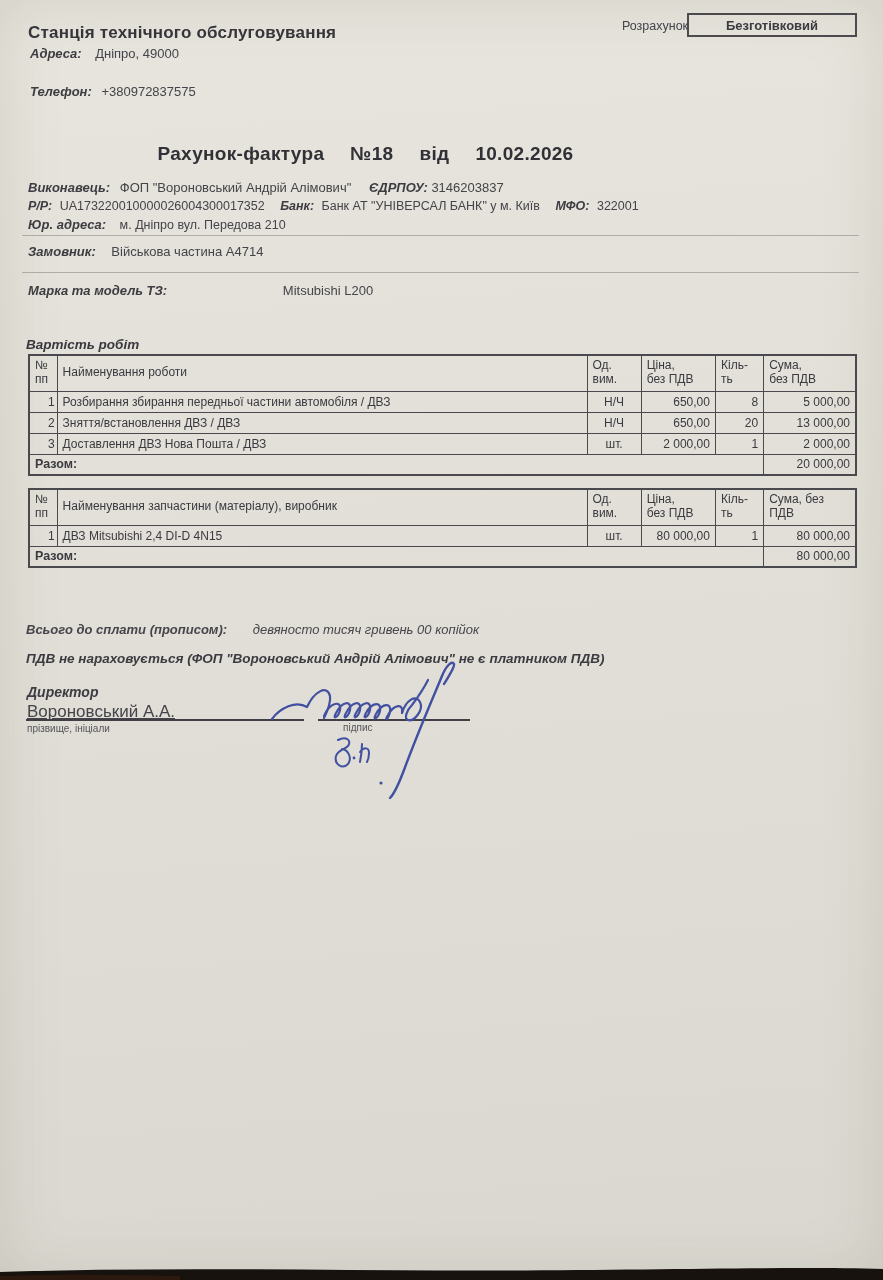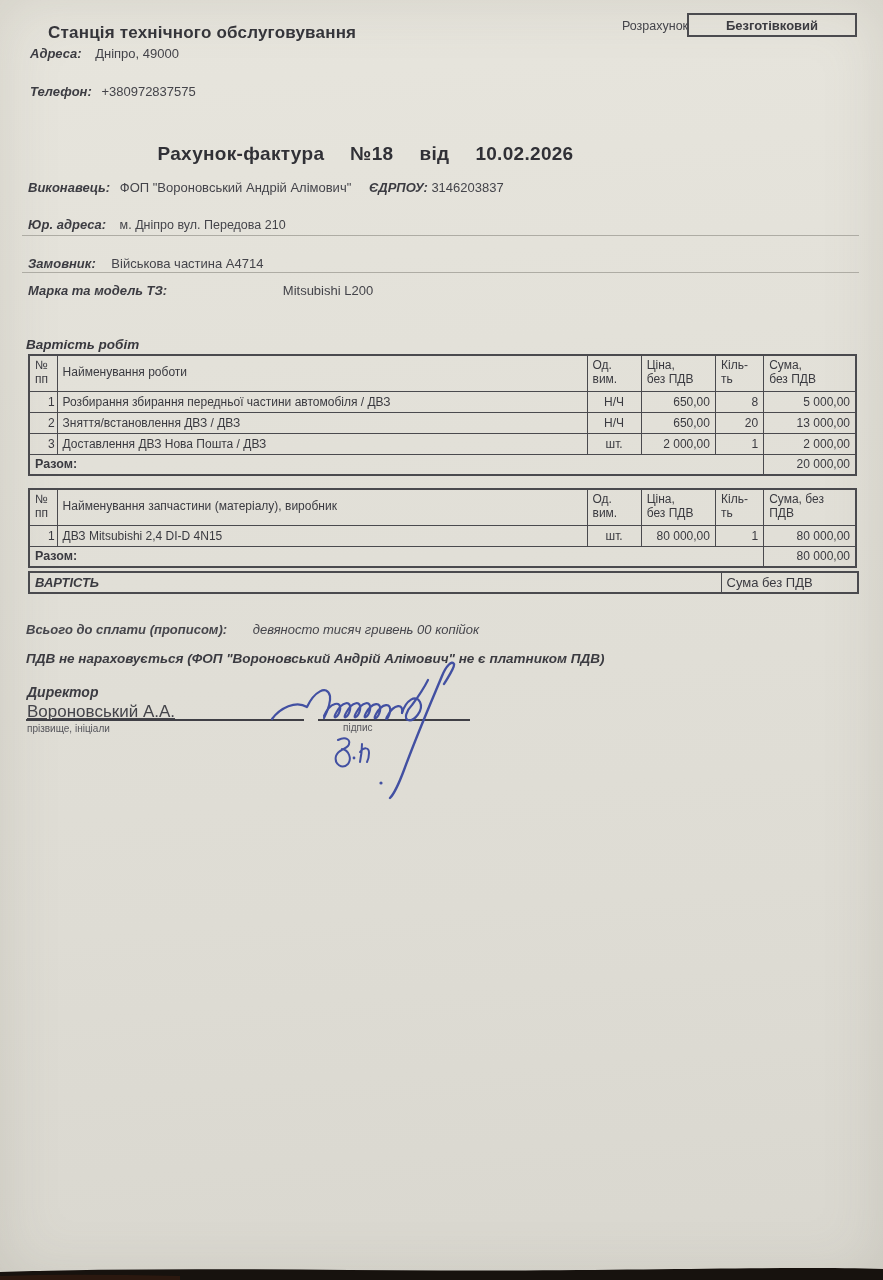--- a/index.html
+++ b/index.html
@@ -78,21 +78,21 @@
   .ink { stroke: #4250a2; fill: none; stroke-linecap: round; stroke-linejoin: round; }
 
   
   .scan-edge { position: absolute; left: 0; bottom: 0; width: 883px; height: 18px; }
 </style>
 </head>
 <body>
 
 <div class="page">
 
-  <div class="abs station-title" style="left:28px; top:23px;margin-left:20px;">Станція технічного обслуговування</div>
+  <div class="abs station-title" style="left:28px; top:23px;">Станція технічного обслуговування</div>
   <div class="abs line13" style="left:30px; top:46px;">
     <span class="lbl">Адреса:</span>
     <span class="val" style="margin-left:10px;">Дніпро, 49000</span>
   </div>
   <div class="abs line13" style="left:30px; top:84px;">
     <span class="lbl">Телефон:</span>
     <span class="val" style="margin-left:6px;">+380972837575</span>
   </div>
 
   <div class="abs line12 val" style="left:622px; top:19px;">Розрахунок</div>
@@ -103,28 +103,36 @@
   <div class="abs doc-title" style="left:0; top:143px; width:757px; text-align:center;">
     <span style="margin-right: 26px;">Рахунок-фактура</span><span style="margin-right: 26px;">№18</span><span style="margin-right: 26px;">від</span><span style="margin-right: 26px;">10.02.2026</span>
   </div>
 
   <div class="abs line13" style="left:28px; top:180px;">
     <span class="lbl">Виконавець:</span>
     <span class="val" style="margin-left:6px;">ФОП "Вороновський Андрій Алімович"</span>
     <span class="lbl" style="margin-left:14px;">ЄДРПОУ:</span>
     <span class="val" style="">3146203837</span>
   </div>
+  <div class="abs line12" style="left:28px; top:199px;">
+    <span class="lbl">Р/Р:</span>
+    <span class="val" style="margin-left:4px;">UA173220010000026004300017352</span>
+    <span class="lbl" style="margin-left:12px;">Банк:</span>
+    <span class="val" style="margin-left:4px;">Банк АТ "УНІВЕРСАЛ БАНК" у м. Київ</span>
+    <span class="lbl" style="margin-left:12px;">МФО:</span>
+    <span class="val" style="margin-left:4px;">322001</span>
+  </div>
   <div class="abs line12" style="left:28px; top:217px;">
     <span class="lbl" style="font-size:13px;">Юр. адреса:</span>
     <span class="val" style="margin-left:10px;">м. Дніпро вул. Передова 210</span>
   </div>
 
   <div class="hline" style="top:235px;"></div>
 
-  <div class="abs line13" style="left:28px; top:256px;">
+  <div class="abs line13" style="left:28px; top:244px;">
     <span class="lbl">Замовник:</span>
     <span class="val" style="margin-left:12px;">Військова частина А4714</span>
   </div>
 
   <div class="hline" style="top:272px;"></div>
 
   <div class="abs line13" style="left:28px; top:283px;">
     <span class="lbl">Марка та модель ТЗ:</span>
     <span class="val" style="margin-left:78px;padding-left:34px;">Mitsubishi L200</span>
   </div>
@@ -220,24 +228,20 @@
     </tr>
   </tbody>
     </table>
 
   <table class="abs sum-table" style="left:28px; top:571px;">
     <colgroup>
         <col class="sum-left">
         <col class="sum-right">
       </colgroup>
     <tbody>
-        <tr>
-      <td class="vartist">ВАРТІСТЬ</td>
-      <td>Сума без ПДВ</td>
-    </tr>
   </tbody>
     </table>
 
   <div class="abs words-line" style="left:26px; top:622px;">
     <span style="font-weight:bold;">Всього до сплати (прописом):</span>
     <span style="margin-left:22px;">девяносто тисяч гривень 00 копійок</span>
   </div>
 
   <div class="abs vat-note" style="left:26px; top:651px;">ПДВ не нараховується (ФОП "Вороновський Андрій Алімович" не є платником ПДВ)</div>
 

